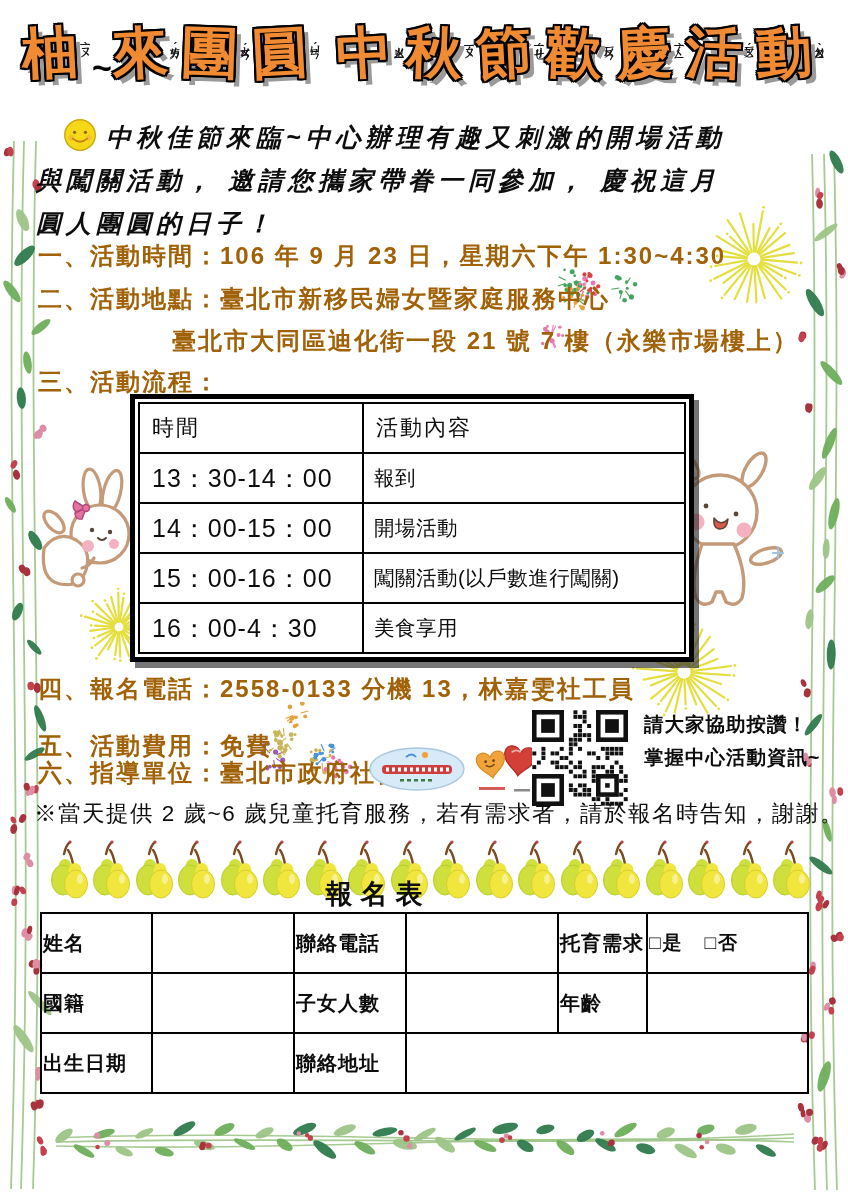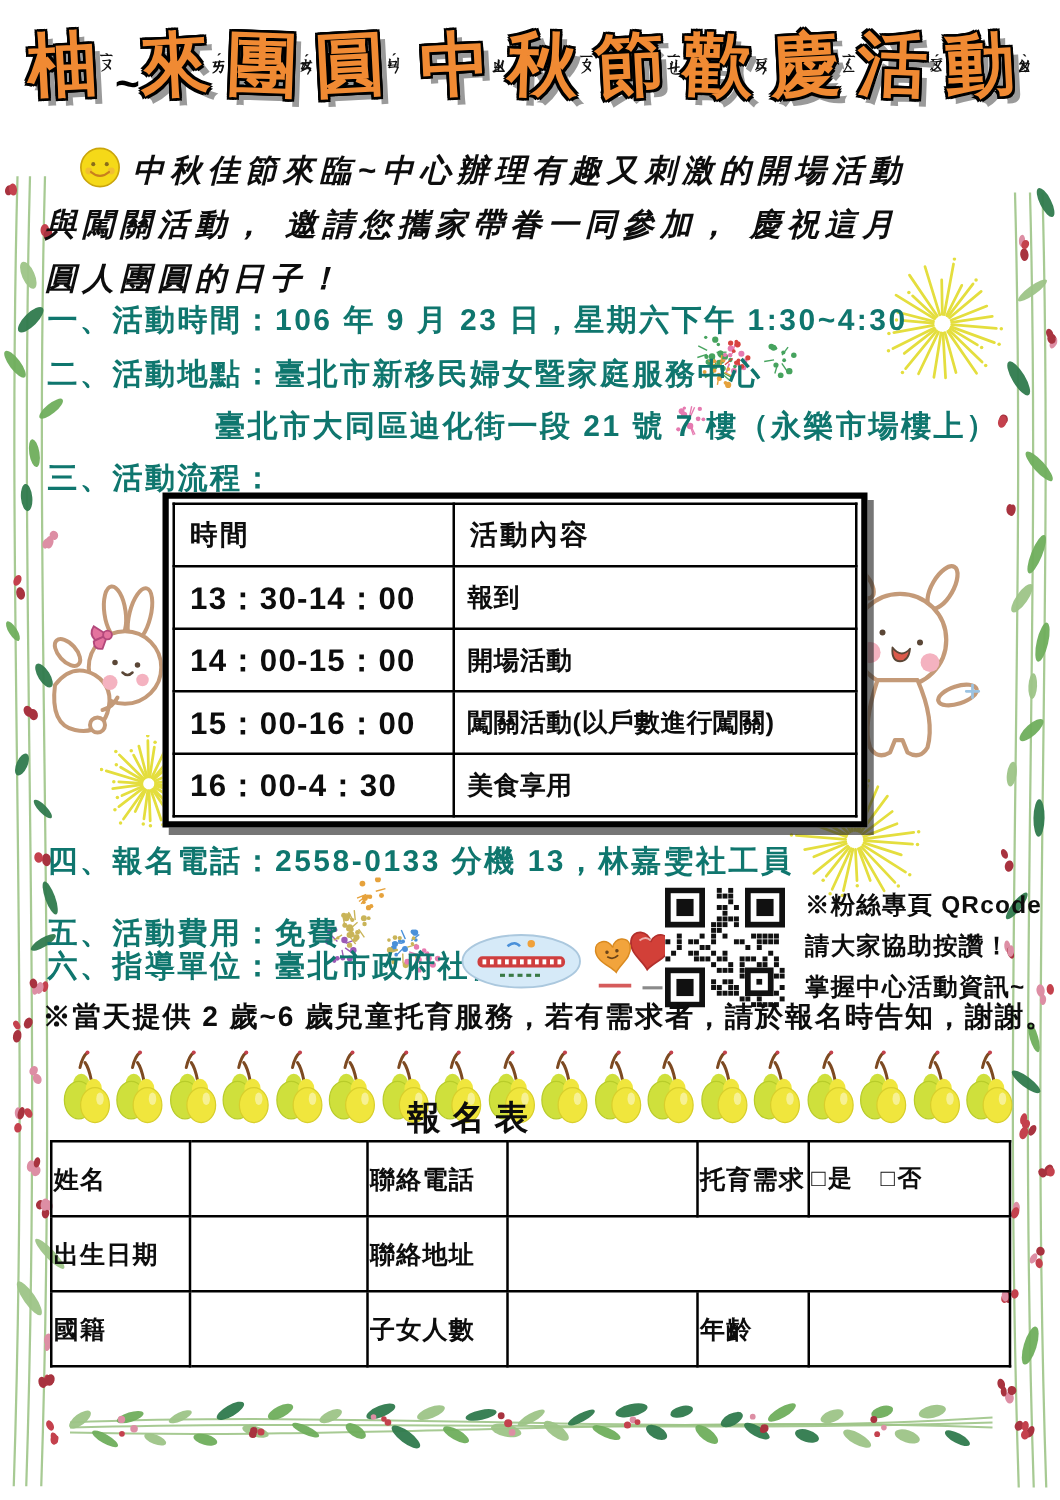--- a/index.html
+++ b/index.html
@@ -21,37 +21,37 @@
   .tilde{font-size:34px;font-weight:bold;color:#000;margin-top:24px;}
   .tspace{width:16px;}
 
   
   .intro{position:absolute;left:36px;top:116px;width:706px;font-size:25px;font-weight:bold;
          line-height:1.72;letter-spacing:5px;color:#0d0d0d;font-style:italic;}
   .sun{vertical-align:-7px;margin:0 8px 0 26px;}
 
   
   .sec{position:absolute;left:38px;font-size:24px;font-weight:bold;letter-spacing:2px;
-       white-space:nowrap;color:#0f766e;}
+       white-space:nowrap;color:#a16207;}
 
   
   .flow-wrap{position:absolute;left:130px;top:394px;border:5px solid #000;background:#fff;
              padding:3px;box-shadow:5px 6px 0 rgba(45,45,45,.65);}
   .flow-table{border-collapse:collapse;}
-  .flow-table th,.flow-table td{border:2.5px solid #000;text-align:left;font-weight:bold;color:#0d0d0d;margin-left:43px;}
+  .flow-table th,.flow-table td{border:2.5px solid #000;text-align:left;font-weight:normal;color:#0d0d0d;margin-left:43px;}
   .flow-table th{height:48px;font-size:22px;padding:0 12px;letter-spacing:2px;}
   .flow-table td{height:44px;}
   .flow-table td.t{width:198px;font-size:25px;padding:0 12px;letter-spacing:1px;white-space:nowrap;}
   .flow-table td.c{width:300px;font-size:20.5px;padding:2px 10px;letter-spacing:.5px;white-space:nowrap;}
 
   
   .qrtext{position:absolute;left:644px;top:708px;font-size:19.5px;font-weight:bold;
           line-height:1.7;letter-spacing:1px;white-space:nowrap;}
 
-  .note{position:absolute;left:34px;top:798px;font-size:22.5px;font-weight:bold;
+  .note{position:absolute;left:34px;top:798px;font-size:22.5px;font-weight:normal;
         letter-spacing:1.5px;white-space:nowrap;}
 
   
   .pears{position:absolute;left:50px;top:836px;width:762px;height:64px;display:flex;
          justify-content:space-between;align-items:flex-end;}
 
   
   .form-title{position:absolute;left:0;top:876px;width:756px;text-align:center;
               font-size:27px;font-weight:bold;letter-spacing:8px;}
   .reg-table{position:absolute;left:40px;top:912px;border-collapse:collapse;table-layout:fixed;width:767px;}
@@ -867,21 +867,20 @@
       <rect x="64.3" y="87.15714285714284" width="3.971428571428571" height="3.971428571428571" fill="#111111"></rect>
       <rect x="73.44285714285714" y="87.15714285714284" width="3.971428571428571" height="3.971428571428571" fill="#111111"></rect>
       <rect x="91.72857142857141" y="87.15714285714284" width="3.971428571428571" height="3.971428571428571" fill="#111111"></rect>
       <rect x="68.87142857142857" y="91.72857142857141" width="3.971428571428571" height="3.971428571428571" fill="#111111"></rect>
       <rect x="73.44285714285714" y="91.72857142857141" width="3.971428571428571" height="3.971428571428571" fill="#111111"></rect>
       <rect x="78.0142857142857" y="91.72857142857141" width="3.971428571428571" height="3.971428571428571" fill="#111111"></rect>
       <rect x="82.58571428571427" y="91.72857142857141" width="3.971428571428571" height="3.971428571428571" fill="#111111"></rect>
       <rect x="87.15714285714284" y="91.72857142857141" width="3.971428571428571" height="3.971428571428571" fill="#111111"></rect>
     </svg>
   <div class="qrtext">
-    <div>※粉絲專頁 QRcode</div>
     <div>請大家協助按讚！</div>
     <div>掌握中心活動資訊~</div>
   </div>
 
   <div class="note">※當天提供 2 歲~6 歲兒童托育服務，若有需求者，請於報名時告知，謝謝。</div>
 
   <div class="pears" id="pears">
       <svg width="40" height="62" viewBox="0 0 40 62">
         <path d="M14,16 q2,-9 6,-12" fill="none" stroke="#7d4a22" stroke-width="2.4" stroke-linecap="round"></path>
         <circle cx="20" cy="4" r="1.6" fill="#c4414d"></circle>
@@ -1077,29 +1076,29 @@
     <tbody>
         <tr>
       <td>姓名</td>
       <td></td>
       <td>聯絡電話</td>
       <td></td>
       <td>托育需求</td>
       <td class="chk">□是　□否</td>
     </tr>
     <tr>
-      <td>出生日期</td>
-      <td></td>
-      <td>聯絡地址</td>
-      <td colspan="3"></td>
-    </tr>
-    <tr>
       <td>國籍</td>
       <td></td>
       <td>子女人數</td>
       <td></td>
       <td>年齡</td>
       <td></td>
     </tr>
+    <tr>
+      <td>出生日期</td>
+      <td></td>
+      <td>聯絡地址</td>
+      <td colspan="3"></td>
+    </tr>
   </tbody>
     </table>
 
 </div>
 
 </body></html>

